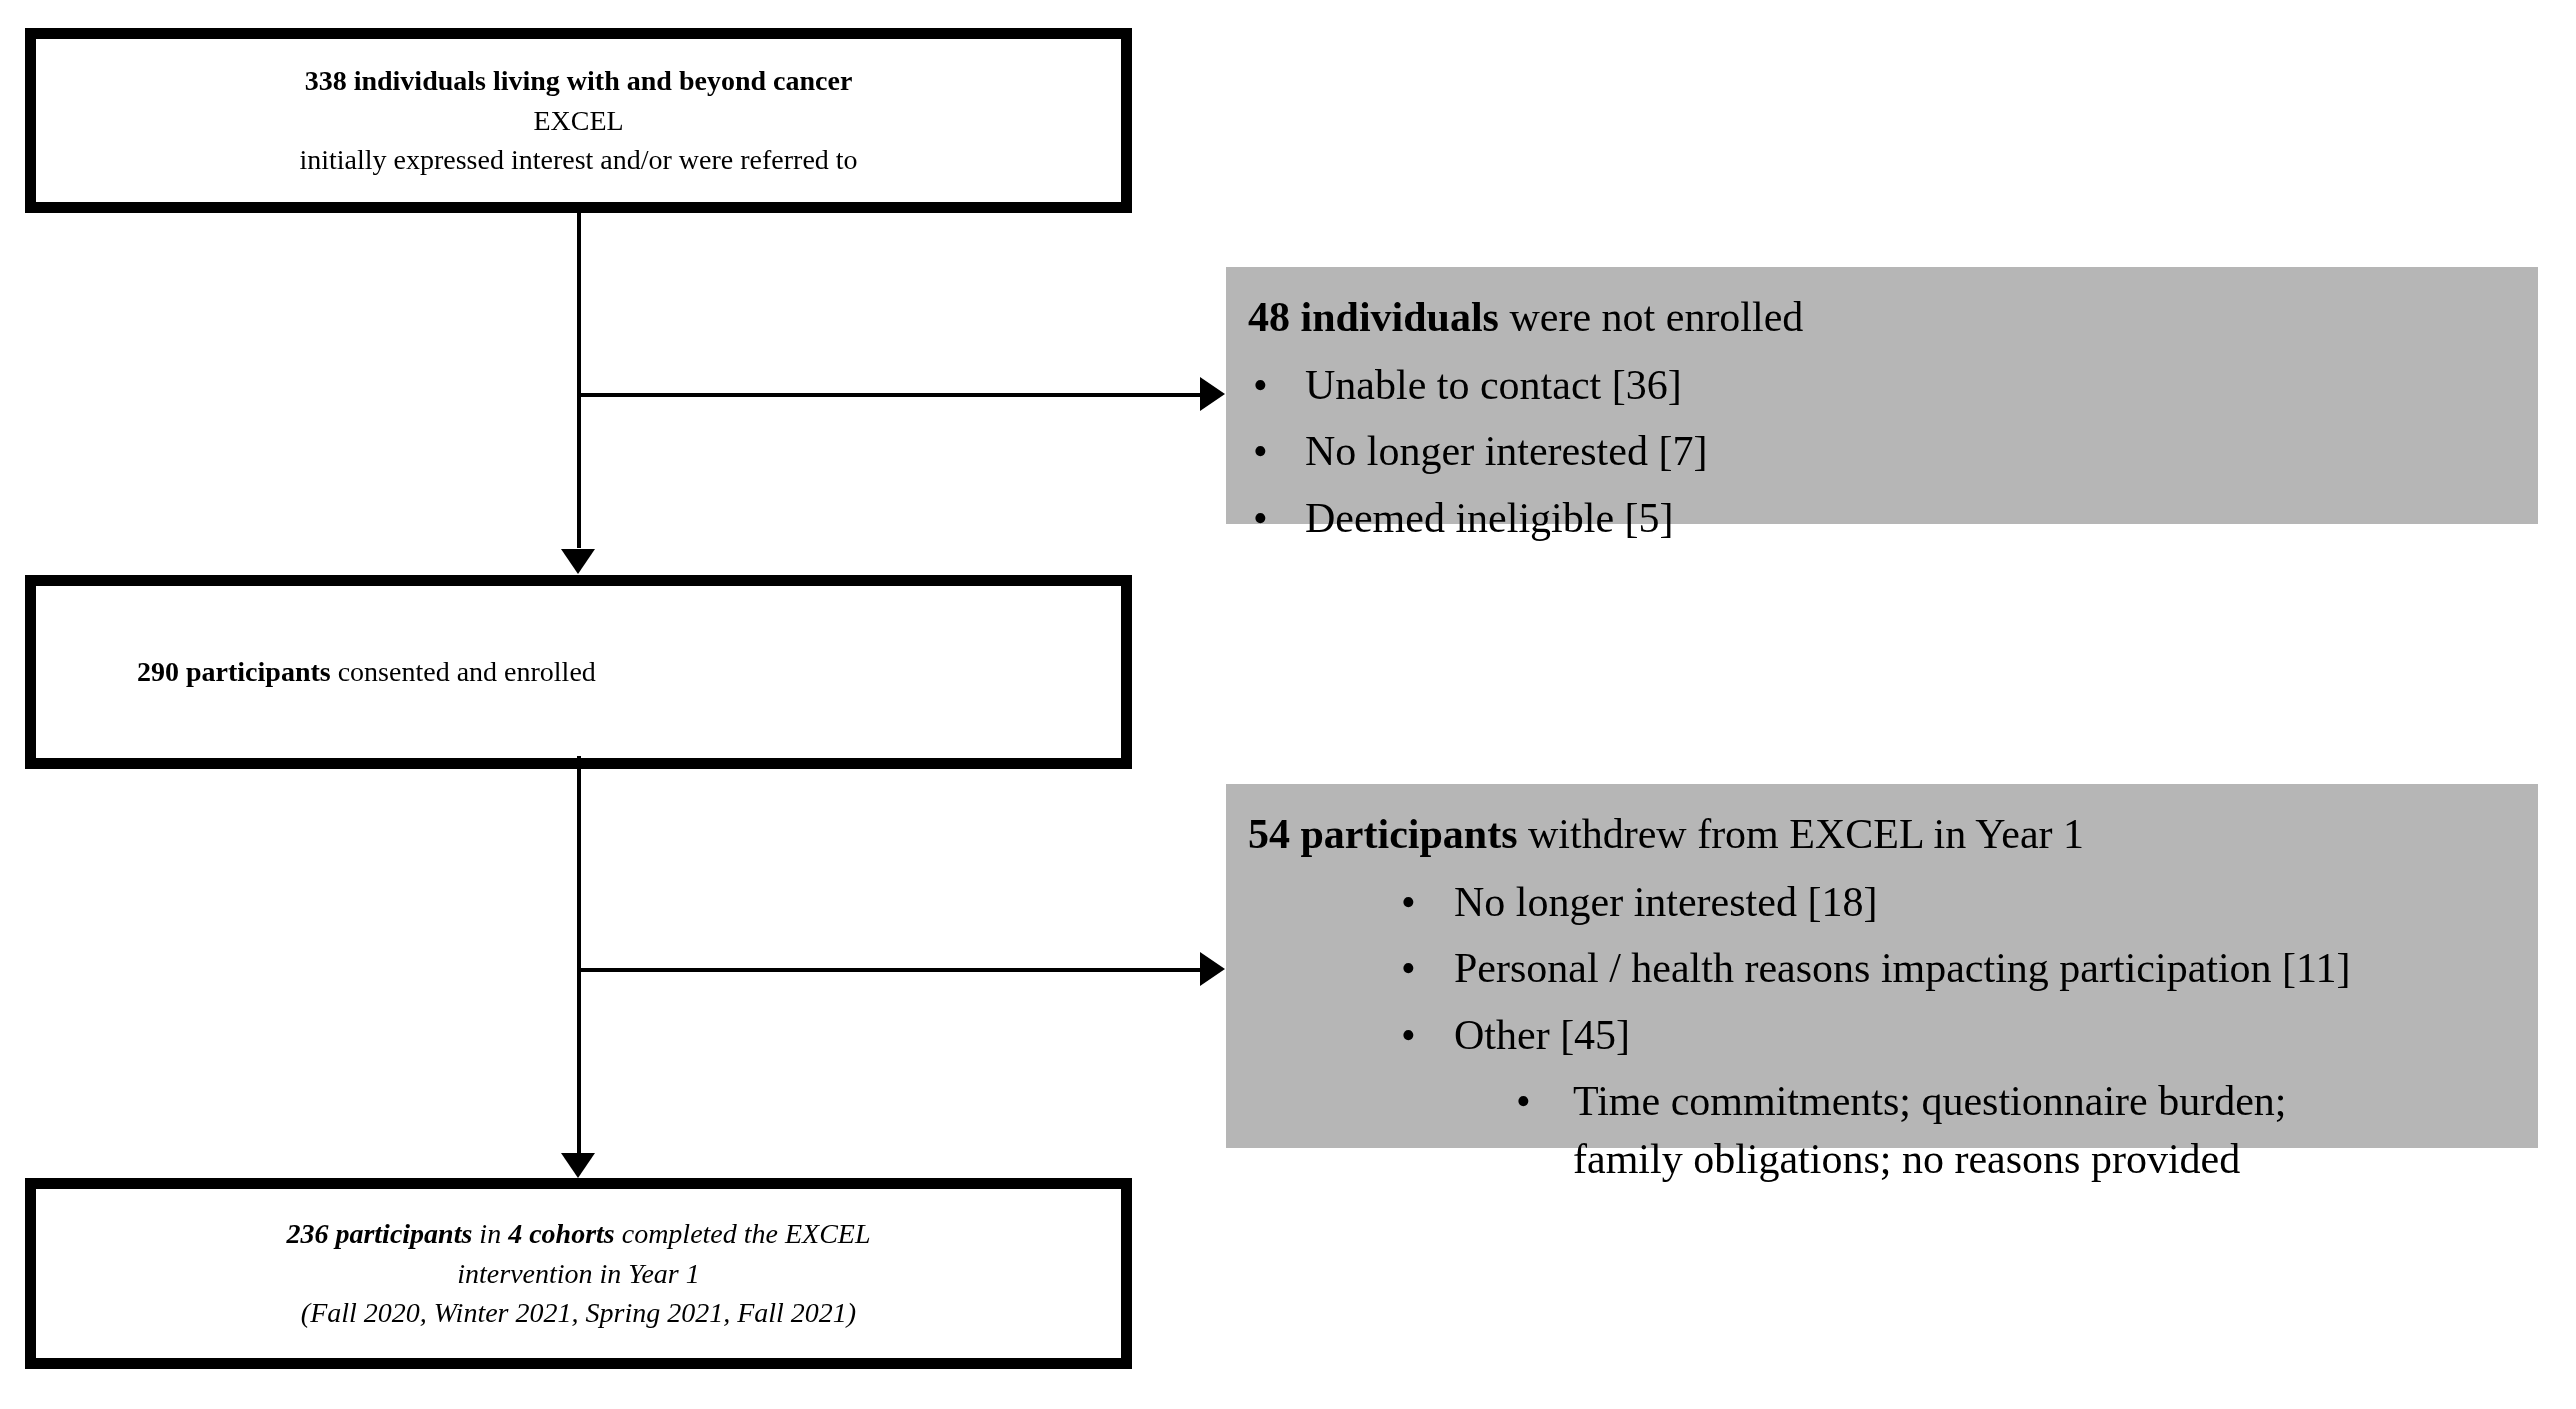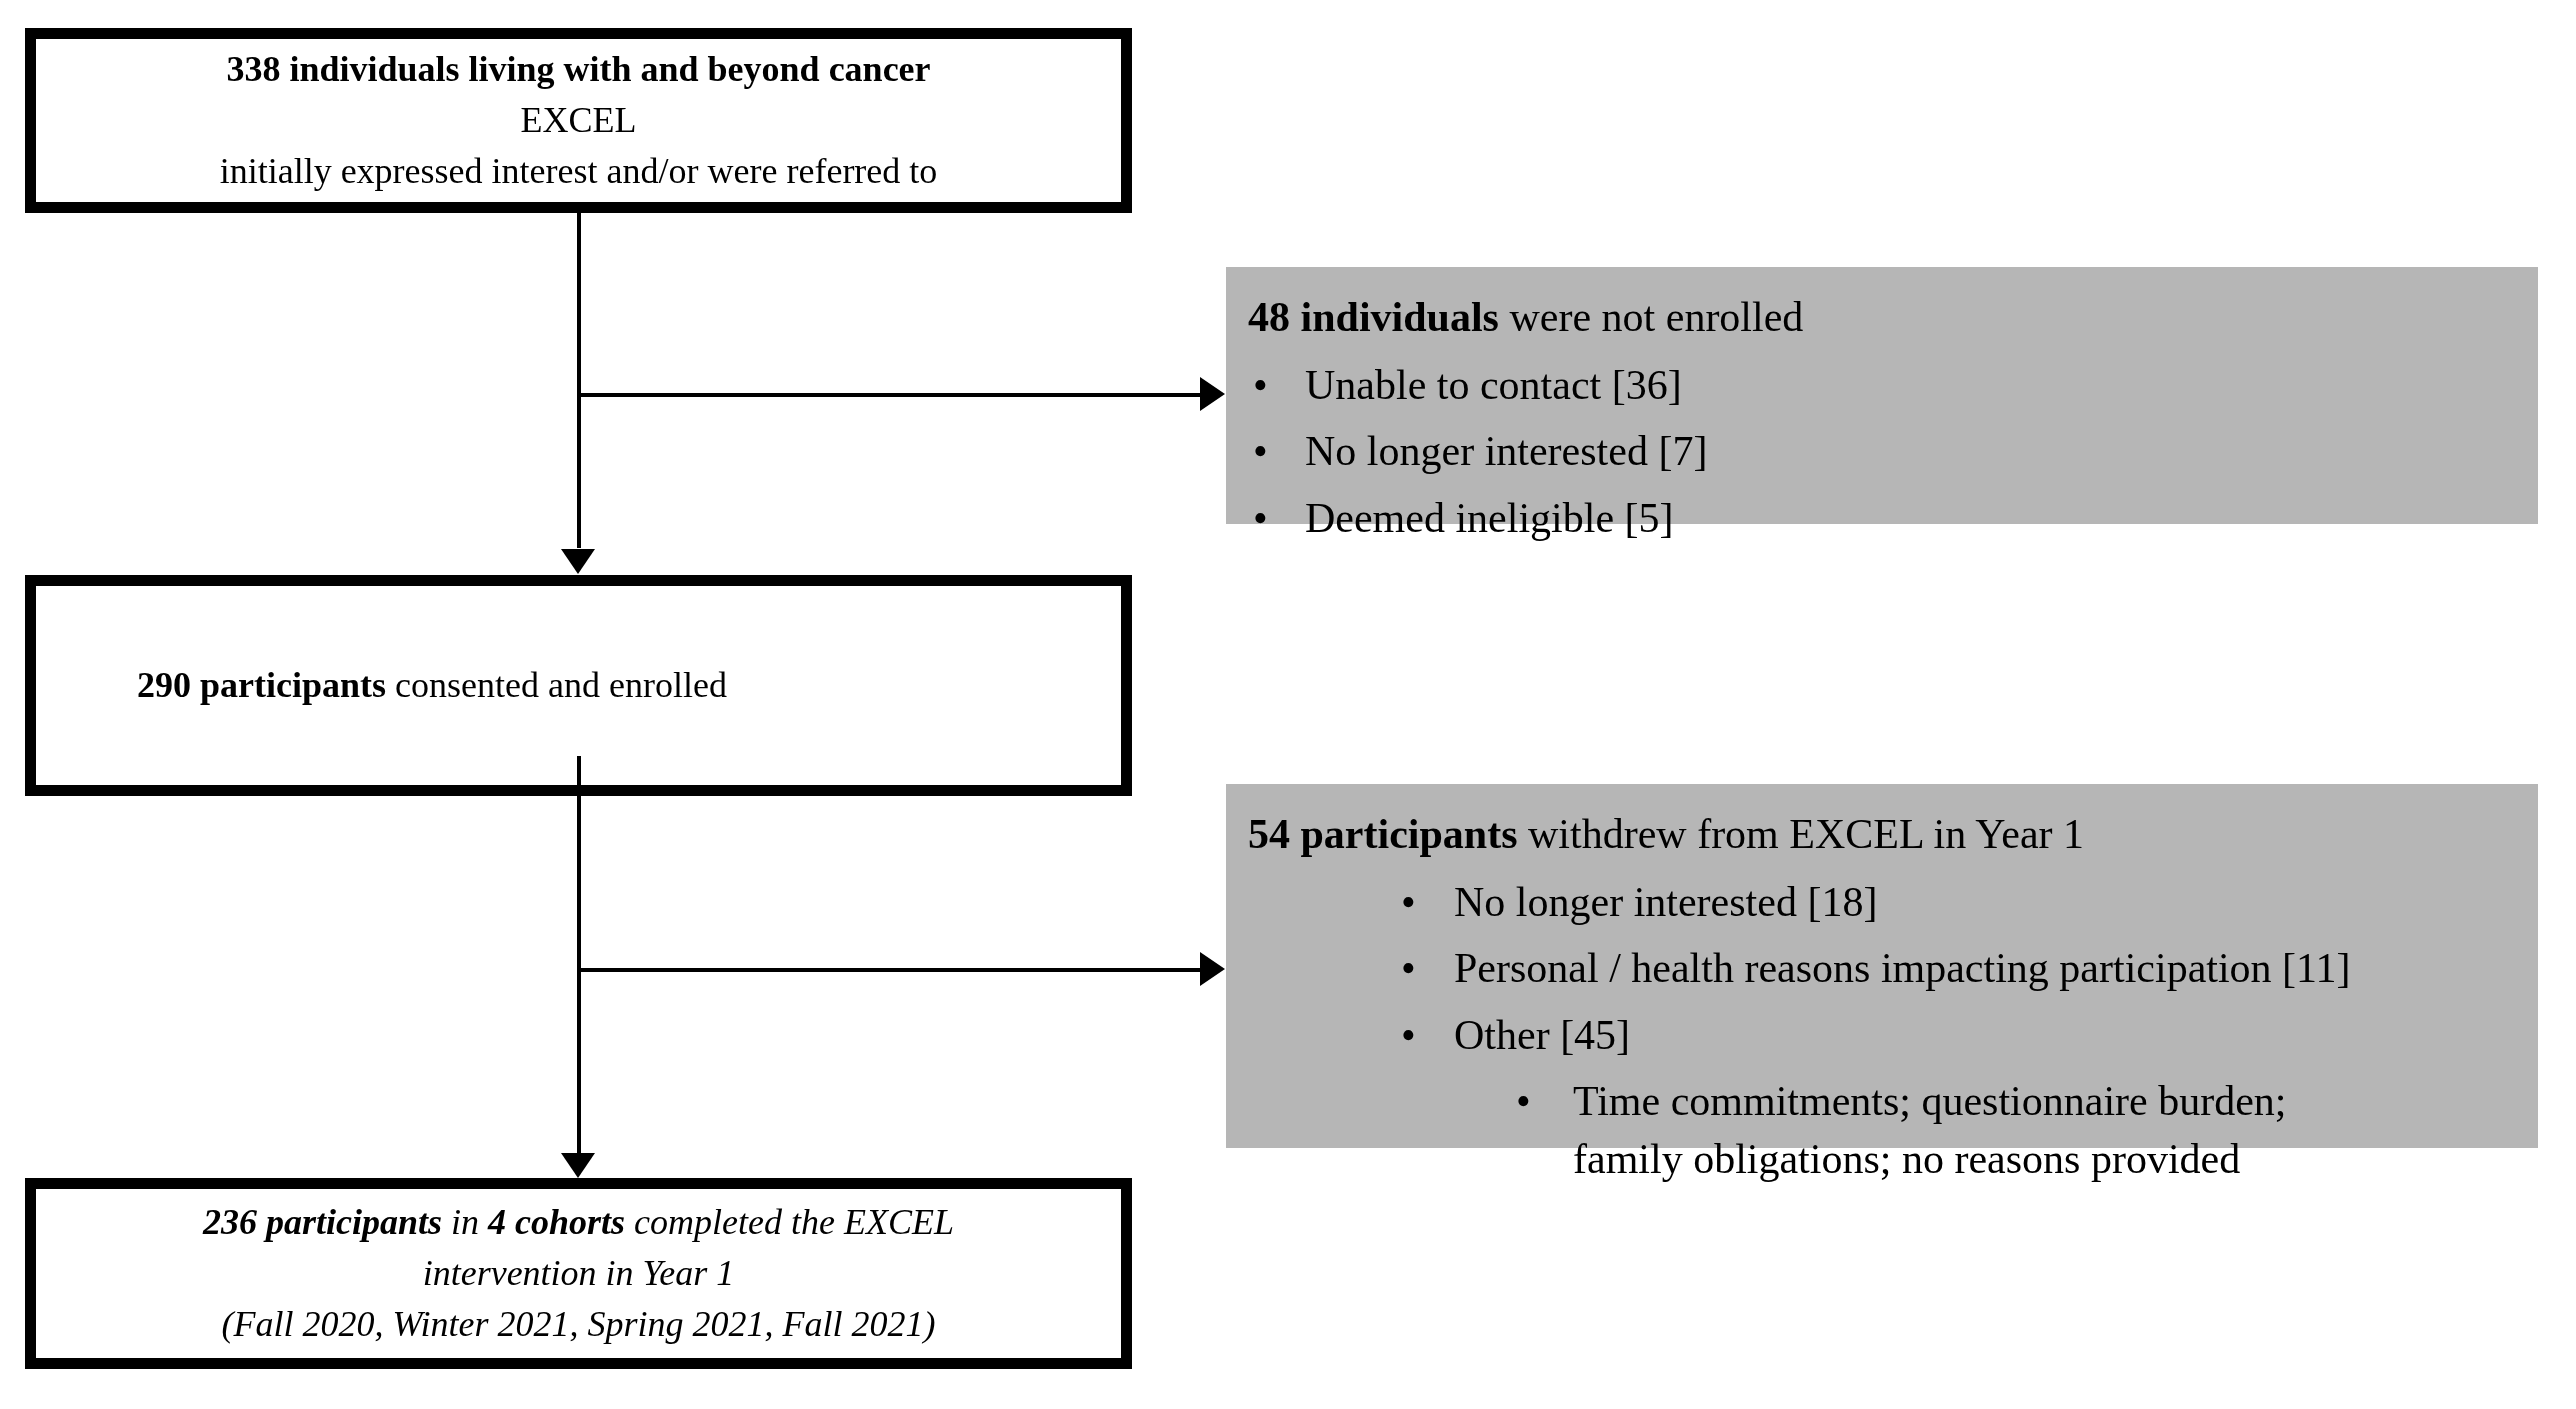--- a/index.html
+++ b/index.html
@@ -25,21 +25,21 @@
   .node-box {
     position: absolute;
     box-sizing: border-box;
     background: #ffffff;
     border: 11px solid #000000;
     display: flex;
     align-items: center;
     justify-content: center;
     text-align: center;
     line-height: 1.42;
-    font-size: 36px;
+    font-size: 28px;
   }
   .node-box .node-text {
     display: block;
     width: 100%;
     padding: 0 23.6px;
   }
   .node-box .line {
     display: block;
   }
 
@@ -167,21 +167,21 @@
         <span class="bullet-dot">•</span>
         <span>No longer interested [7]</span>
       </li>
       <li class="lvl1-shallow">
         <span class="bullet-dot">•</span>
         <span>Deemed ineligible [5]</span>
       </li>
     </ul>
   </div>
 
-  <div class="node-box" id="box-enrolled" style="left:25px; top:575px; width:1107px; height:221px;">
+  <div class="node-box" id="box-enrolled" style="left:25px; top:575px; width:1107px; height:194px;">
     <span class="node-text">
       <span class="line"><b>290 participants</b><span> consented and enrolled</span></span>
     </span>
   </div>
 
   <div class="conn-v" style="left:577px; top:756px; height:397px;"></div>
   <div class="arrow-down" style="left:561px; top:1153px;"></div>
 
   <div class="conn-h" style="left:577px; top:968px; width:624px;"></div>
   <div class="arrow-right" style="left:1200px; top:952px;"></div>

